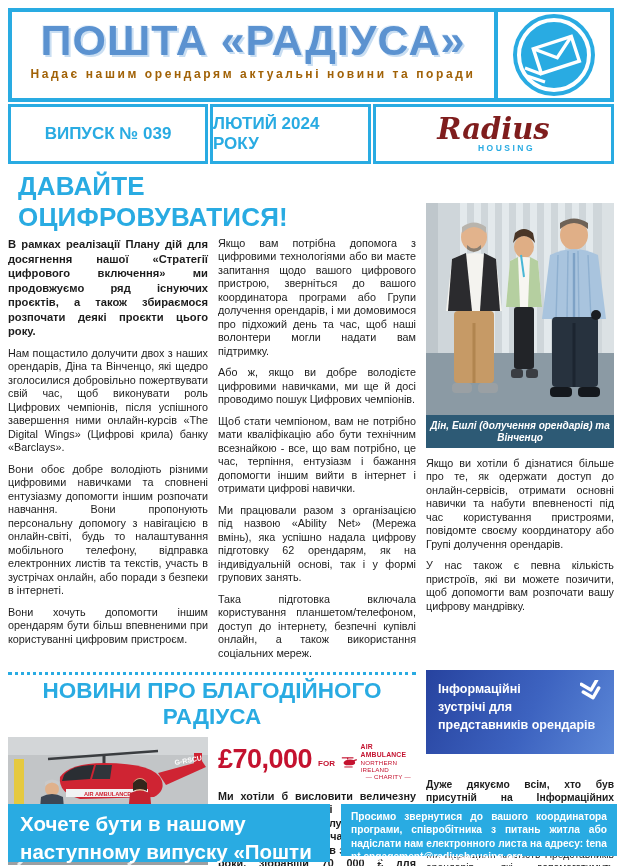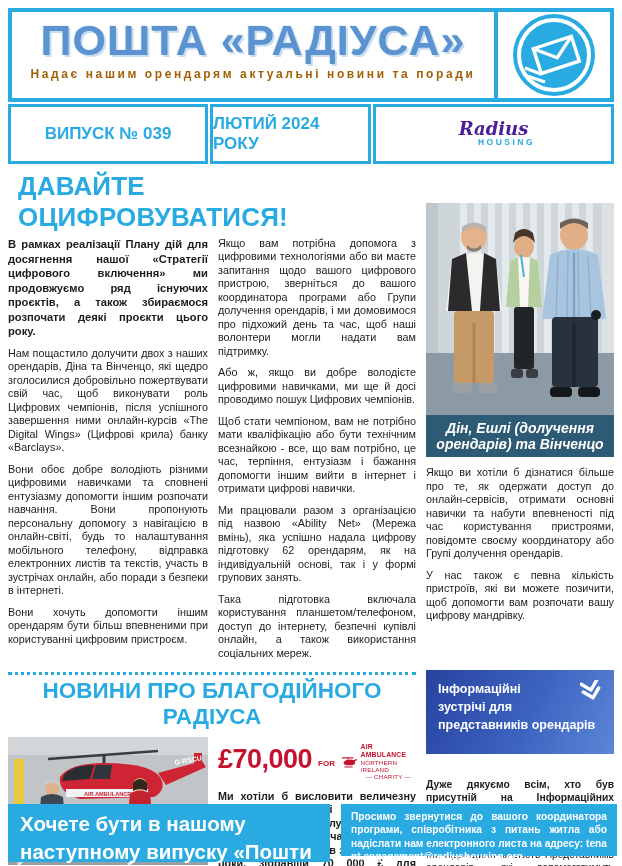--- a/index.html
+++ b/index.html
@@ -12,35 +12,35 @@
   .newsletter-title{font-size:43px;font-weight:bold;color:#5b92d0;letter-spacing:1px;line-height:1.05;
       text-shadow:2px 2px 0 #c9def2, -1px -1px 0 #e7f1fa;}
   .subtitle{margin-top:4px;color:#a16207;font-weight:bold;font-size:12px;letter-spacing:2.6px;}
   .logo-area{width:112px;display:flex;align-items:center;justify-content:center;}
   .header-row{display:flex;margin-top:2px;}
   .hbox{border:3px solid #29abe2;box-sizing:border-box;color:#29abe2;font-weight:bold;font-size:17px;
       display:flex;align-items:center;justify-content:center;padding:7px 0;}
   .issue-box{width:200px;}
   .date-box{width:161px;margin-left:2px;}
   .brand-box{flex:1;margin-left:2px;flex-direction:column;padding:2px 0 3px;}
-  .brand-name{font-family:"DejaVu Serif", serif;font-style:italic;font-weight:bold;font-size:18px;line-height:1;color:#4c1d95;}
+  .brand-name{font-family:"DejaVu Serif", serif;font-style:italic;font-weight:bold;font-size:29px;line-height:1;color:#7f1d1d;}
   .brand-sub{font-size:8.5px;letter-spacing:2.5px;color:#29abe2;font-weight:bold;margin-top:-1px;padding-left:26px;}
 
   
   .headline{color:#29abe2;font-weight:bold;font-size:26px;letter-spacing:.2px;margin:7px 0 4px 10px;width:400px;}
   .cols{display:flex;gap:10px;align-items:flex-start;}
   .col{font-size:10.8px;line-height:1.25;text-align:justify;}
   .col p{margin:0 0 8px 0;}
   .c1{width:200px;}
   .c2{width:198px;}
   .c3{width:188px;margin-top:-34px;}
   .lead{font-weight:bold;font-size:11.2px;line-height:1.3;}
 
   .photo1-wrap{width:188px;margin-bottom:9px;}
-  .photo-caption-bar{background:#2d5a75;color:#fff;font-style:italic;font-weight:bold;font-size:14px;
+  .photo-caption-bar{background:#2d5a75;color:#fff;font-style:italic;font-weight:bold;font-size:10px;
       text-align:center;padding:5px 3px;line-height:1.15;}
 
   
   .lower{display:flex;gap:10px;align-items:flex-start;margin-top:2px;}
   .lower-left{width:408px;}
   .lower-right{width:188px;}
   .dotted-sep{border-top:3px dotted #29abe2;margin:2px 0 3px 0;}
   .charity-headline{color:#29abe2;font-weight:bold;font-size:22.5px;text-align:center;margin:0 0 7px 0;}
   .charity-row{display:flex;gap:10px;}
   .charity-photo-col{width:200px;}

